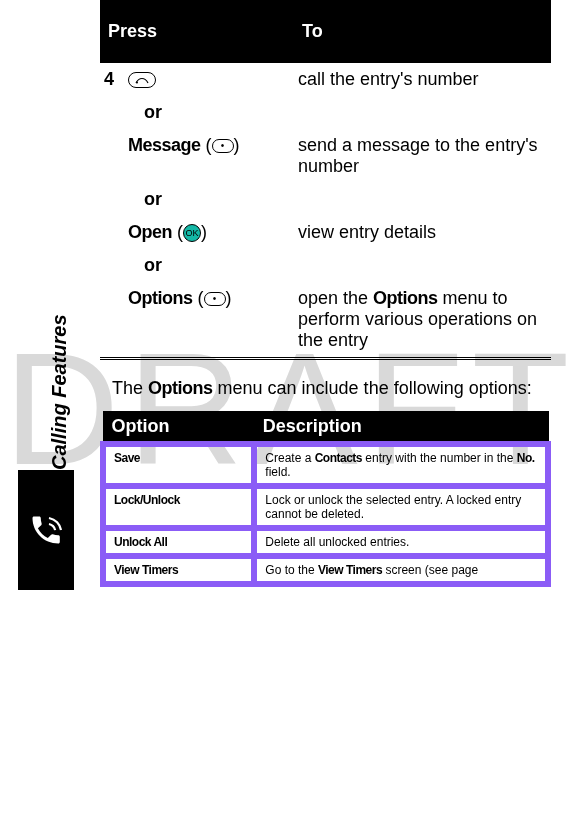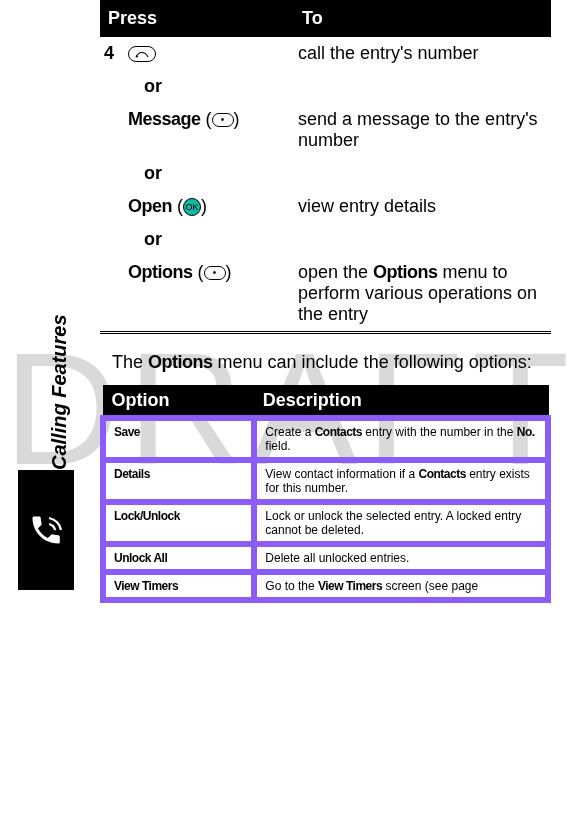--- a/index.html
+++ b/index.html
@@ -69,21 +69,21 @@
   .press-table {
     width: 100%;
     border-collapse: collapse;
   }
   .press-table thead th {
     background: #000;
     color: #fff;
     text-align: left;
     font-size: 18px;
     font-weight: bold;
-    padding: 8px 8px;
+    padding: 21px 8px;
   }
   .press-table td {
     vertical-align: top;
     padding: 6px 4px;
     font-size: 18px;
   }
   .press-table .step-col { width: 24px; font-weight: bold; }
   .press-table .press-col { width: 170px; }
   .press-table .bottom-rule td {
     border-bottom: 3px double #000;
@@ -244,26 +244,20 @@
         </tr>
       </thead>
       <tbody>
         <tr>
           <td>Save</td>
           <td>
             <span>Create a </span><span class="menu-bold">Contacts</span><span> entry with the number in the </span><span class="menu-bold">No.</span><span> field.</span>
           </td>
         </tr>
         <tr>
-          <td>Details</td>
-          <td>
-            <span>View contact information if a </span><span class="menu-bold">Contacts</span><span> entry exists for this number.</span>
-          </td>
-        </tr>
-        <tr>
           <td>Lock/Unlock</td>
           <td>Lock or unlock the selected entry. A locked entry cannot be deleted.</td>
         </tr>
         <tr>
           <td>Unlock All</td>
           <td>Delete all unlocked entries.</td>
         </tr>
         <tr>
           <td>View Timers</td>
           <td>

